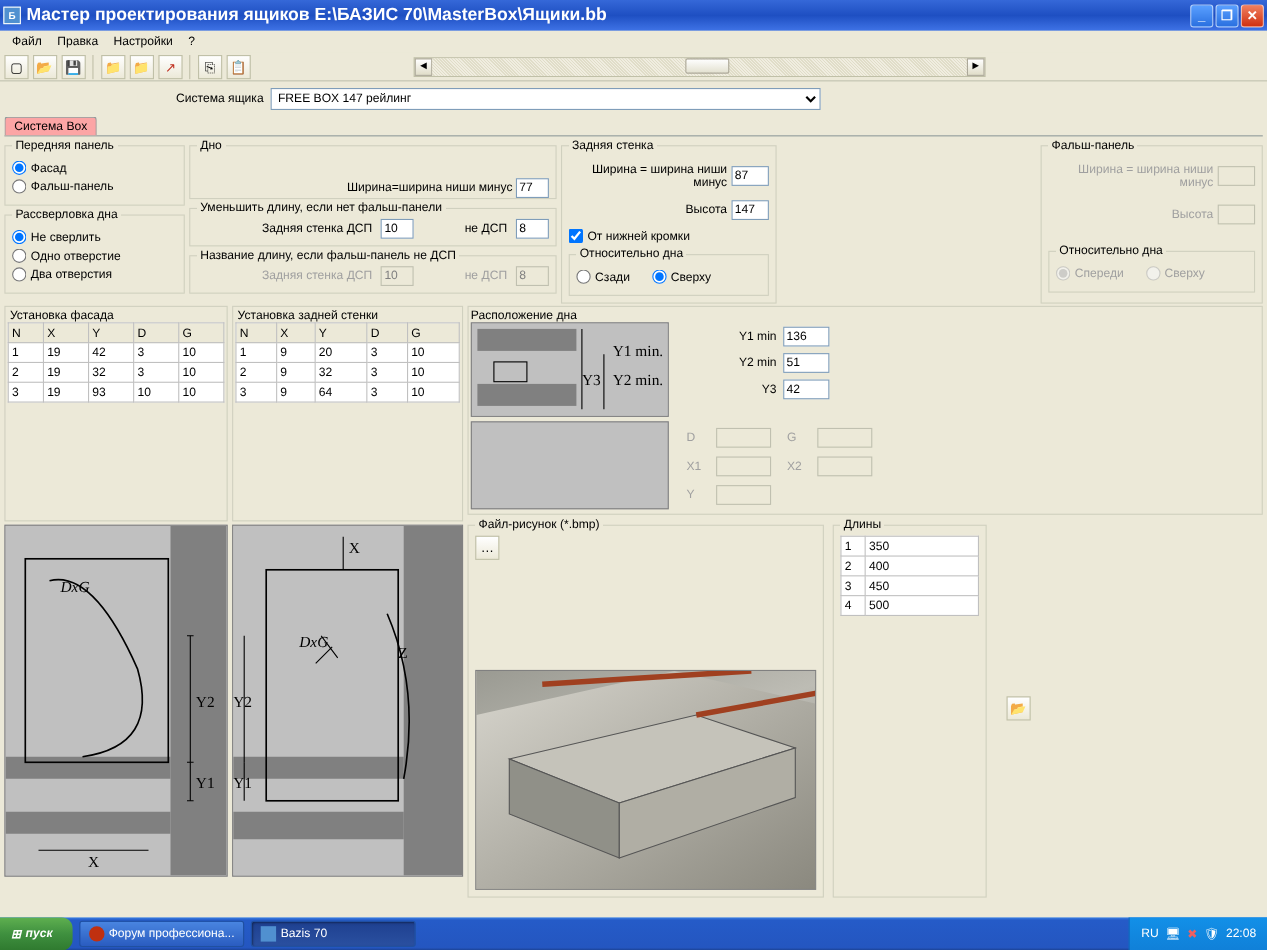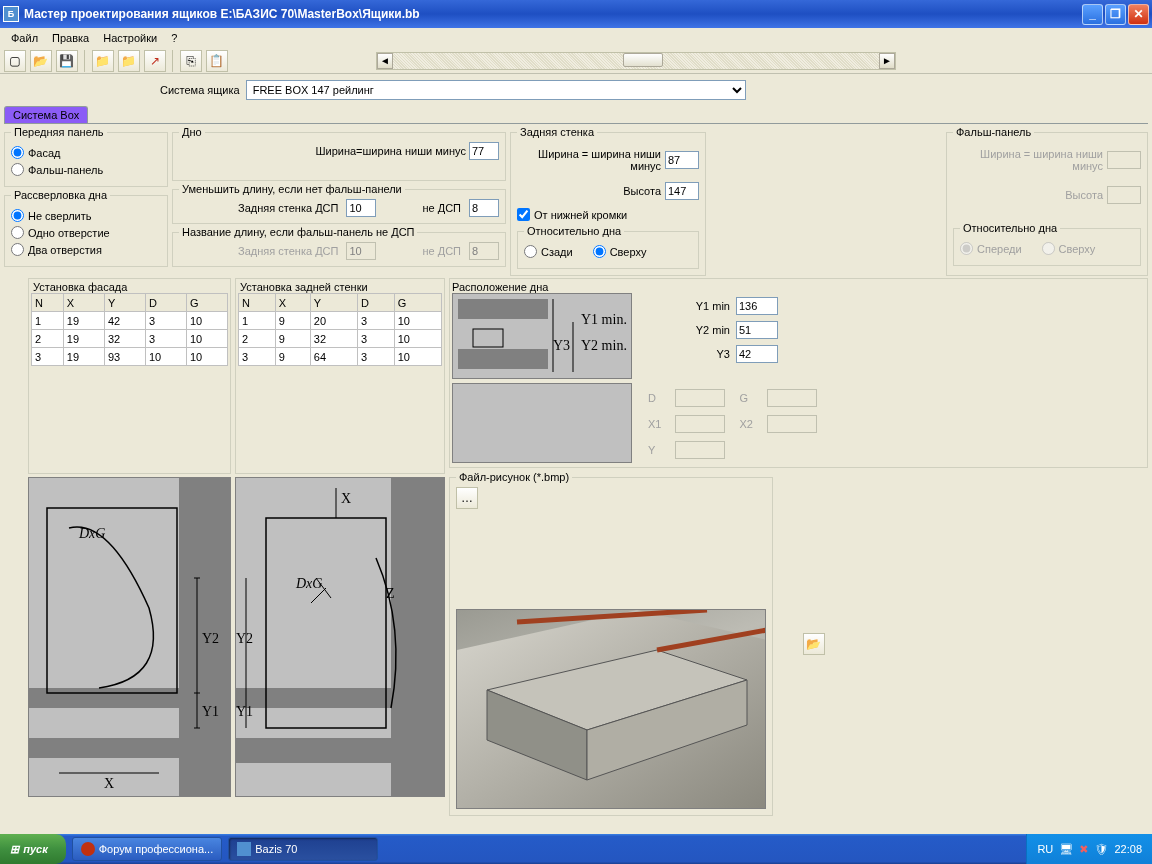--- a/index.html
+++ b/index.html
@@ -1,47 +1,47 @@
 <!DOCTYPE html>
 <html><head>
 <meta charset="utf-8">
 <style>
 * { box-sizing: border-box; margin: 0; padding: 0; font-family: Tahoma, sans-serif; font-size: 11px; }
 body { background: #ECE9D8; width: 1152px; height: 864px; overflow: hidden; position: relative; }
 .titlebar { height: 28px; background: linear-gradient(#3568d8,#1e4fc2 50%,#3f73e6); color: white; display: flex; align-items: center; padding: 0 3px; }
 .titlebar .app-icon { width: 16px; height: 16px; background: #5090d0; border: 1px solid #fff; margin-right: 5px; display:flex;align-items:center;justify-content:center;font-size:9px;font-weight:bold; }
-.titlebar .title { flex: 1; font-weight: bold; font-size: 12px; }
+.titlebar .title { flex: 1; font-weight: bold; font-size: 16px; }
 .winbtns { display: flex; gap: 2px; }
 .winbtn { width: 21px; height: 21px; border-radius: 3px; display: flex; align-items: center; justify-content: center; color: white; font-weight: bold; font-family: Arial; font-size:12px; border:1px solid rgba(255,255,255,.6); }
 .winbtn.min, .winbtn.max { background: linear-gradient(#5aa0ff,#2a70e0); }
 .winbtn.close { background: linear-gradient(#f08060,#d03010); }
 .menubar { height: 20px; background: #ECE9D8; display: flex; align-items: center; padding: 0 4px; gap: 0; }
 .menubar span { padding: 2px 7px; cursor: default; }
 .toolbar { height: 26px; background: #ECE9D8; border-bottom: 1px solid #c0c0b0; display: flex; align-items: center; padding: 0 4px; gap: 4px; }
 .tbtn { width: 22px; height: 22px; border: 1px solid #c0c0a8; background: linear-gradient(#fff,#ece9d8); display:flex;align-items:center;justify-content:center;font-size:12px; }
 .tsep { width: 2px; height: 22px; border-left: 1px solid #c0c0a8; margin: 0 2px; }
 .name-row { display: flex; align-items: center; padding: 6px 20px 6px 160px; gap: 6px; }
 .name-row select { width: 500px; height: 20px; border: 1px solid #7f9db9; background: white; font-size:11px; padding:0 2px; }
 .tab-row { display: flex; padding: 0 4px; }
-.tab { border: 1px solid #919b9c; border-bottom: none; background: #8b5cf6; padding: 2px 8px; border-radius: 3px 3px 0 0; }
+.tab { border: 1px solid #919b9c; border-bottom: none; background: #fca5a5; padding: 2px 8px; border-radius: 3px 3px 0 0; }
 .tab-content { margin: 0 4px; border-top: 1px solid #919b9c; padding-top: 2px; }
 .row1 { display: flex; gap: 4px; }
 fieldset { border: 1px solid #d0d0bf; padding: 4px 6px 6px 6px; background: #ECE9D8; position:relative; }
 legend { font-size: 11px; padding: 0 3px; color:#000; }
 .radio-opt, .check-opt { display: flex; align-items: center; gap: 4px; margin: 4px 0; font-size:11px; }
 .radio-opt input, .check-opt input { margin:0; }
 .fs-left { width: 164px; display: flex; flex-direction: column; gap: 2px; }
 .fs-bottom { width: 334px; }
 .fs-back { width: 196px; flex-shrink:0; }
 .fs-false { width: 202px; margin-left:auto; }
 .inp { border: 1px solid #7f9db9; background: white; height: 18px; padding: 0 2px; font-size:11px; }
 .inp.dis { background: #ECE9D8; color: #808080; border-color: #c0c0b0; }
 .lbl-right { text-align: right; display:inline-block; }
 .disabled-text { color: #a0a0a0; }
-.row2 { display: flex; gap: 4px; margin-top: 2px; margin-left: 24px; }
+.row2 { display: flex; gap: 4px; margin-top: 2px; }
 .install-box { border: 1px solid #d0d0bf; padding: 2px; }
 .install-box .hdr { font-size: 11px; padding: 0 2px; }
 table.grid { border-collapse: collapse; width: 100%; background: white; }
 table.grid th, table.grid td { border: 1px solid #c0c0c0; padding: 1px 3px; font-size: 11px; font-weight: normal; text-align: left; height:18px; }
 table.grid th { background: #ECE9D8; }
 .diagram { background: #c0c0c0; border: 1px solid #808080; width: 100%; }
 .raspol { border: 1px solid #d0d0bf; flex: 1; padding: 2px; }
 .dim-inputs { display: flex; flex-direction: column; gap: 6px; padding: 4px; }
 .dim-row { display: flex; align-items: center; gap: 6px; justify-content: flex-end; }
 .bottom-strip { padding: 6px 140px; }
@@ -134,21 +134,21 @@
       <label class="radio-opt">
             <input type="radio" style="">
             <span>Два отверстия</span>
           </label>
     </fieldset>
   </div>
 
   <div class="fs-bottom">
     <fieldset style="height:55px">
       <legend>Дно</legend>
-      <div style="text-align:right;margin-top:0">
+      <div style="text-align:right;margin-top:20px">
         <span>Ширина=ширина ниши минус</span>
         <input class="inp" style="width: 30px;" value="77">
       </div>
     </fieldset>
     <fieldset style="margin-top:2px">
       <legend>Уменьшить длину, если нет фальш-панели</legend>
       <div style="display:flex;gap:8px;align-items:center;justify-content:flex-end">
         <span>Задняя стенка ДСП</span>
         <input class="inp" style="width: 30px;" value="10">
         <span style="width:30px"></span>
@@ -379,21 +379,21 @@
           <span class="disabled-text">X1</span>
               <input class="inp dis" style="">
           <span class="disabled-text">X2</span>
               <input class="inp dis" style="">
           <span class="disabled-text">Y</span>
               <input class="inp dis" style="">
         </div>
       </div>
     </div>
 
-    <div style="display:flex;gap:20px">
+    <div style="display:flex;gap:8px">
       <fieldset style="width:316px">
         <legend>Файл-рисунок (*.bmp)</legend>
         <div style="display:flex;gap:4px">
           <button class="tbtn" style="width:22px">…</button>
         </div>
         <div style="height:100px"></div>
         <div class="drawer-img">
           <svg width="310" height="200" viewBox="0 0 310 200">
             <defs>
                   <linearGradient id="dg" x1="0" y1="0" x2="1" y2="1">
@@ -404,20 +404,43 @@
             <polygon points="0,40 180,0 310,30 310,200 0,200" fill="url(#dg)"></polygon>
             <polygon points="30,80 200,40 290,70 130,120" fill="#c5c3ba" stroke="#555"></polygon>
             <polygon points="30,80 130,120 130,170 30,130" fill="#909088" stroke="#555"></polygon>
             <polygon points="130,120 290,70 290,115 130,170" fill="#b0aea4" stroke="#555"></polygon>
             <line x1="60" y1="12" x2="250" y2="0" stroke="#a04020" stroke-width="5"></line>
             <line x1="200" y1="40" x2="310" y2="20" stroke="#a04020" stroke-width="5"></line>
           </svg>
         </div>
       </fieldset>
 
+      <fieldset style="width:140px">
+        <legend>Длины</legend>
+        <table class="grid">
+          <tbody>
+                <tr>
+                  <td style="width:22px">1</td>
+                  <td>350</td>
+                </tr>
+          <tr>
+                  <td>2</td>
+                  <td>400</td>
+                </tr>
+          <tr>
+                  <td>3</td>
+                  <td>450</td>
+                </tr>
+          <tr>
+                  <td>4</td>
+                  <td>500</td>
+                </tr>
+        </tbody>
+            </table>
+      </fieldset>
       <div style="align-self:center;margin-left:10px">
         <div class="tbtn" style="color:#d0a020">📂</div>
       </div>
     </div>
   </div>
 </div>
 
 </div>
 
 <div class="taskbar">

